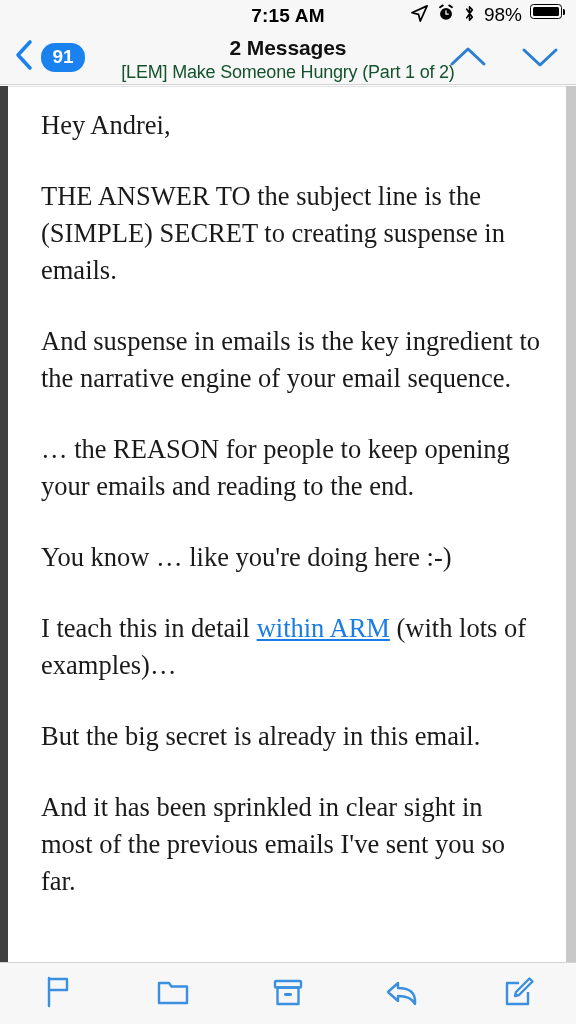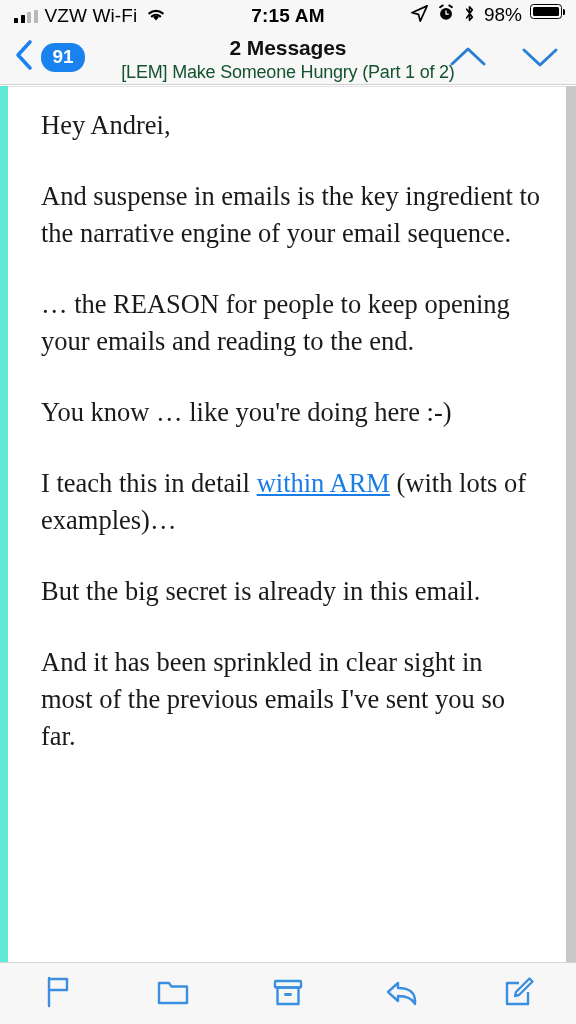--- a/index.html
+++ b/index.html
@@ -54,21 +54,21 @@
   }
   .nav-title-wrap { position:absolute; left:110px; right:110px; top:3px; text-align:center; }
   .nav-title { font-size:21px; font-weight:700; color:#111; line-height:26px; letter-spacing:-.1px; }
   .nav-sub { font-size:18px; color:#14532d; line-height:22px; letter-spacing:-.2px; }
   .nav-arrows { position:absolute; right:14px; top:10px; display:flex; gap:28px; }
   .nav-arrows .chev { width:44px; height:30px; }
 
   
   .content-frame {
     position:absolute; top:86px; left:0; width:576px; bottom:62px;
-    background:#5eead4;
+    background:#404040;
   }
   .content {
     position:absolute; top:0; left:8px; right:10px; bottom:0;
     background:#fff; overflow:hidden;
     border-top:1px solid #e2e2e2;
   }
   .scrollbar-track {
     position:absolute; top:0; right:0; width:10px; height:100%;
     background:#c8c8c8;
   }
@@ -89,36 +89,20 @@
     display:flex; align-items:center;
   }
   .tb-btn { flex:1; display:flex; align-items:center; justify-content:center; height:62px; }
 </style>
 </head>
 <body>
 
 <div id="app">
 
   <div class="statusbar">
-    <div class="sb-left">
-      <span class="bars">
-        <i></i>
-          <i></i>
-          <i></i>
-          <i></i>
-      </span>
-      <span class="carrier">VZW Wi-Fi</span>
-      <span>
-        <svg width="24" height="18" viewBox="0 0 24 18">
-          <path d="M12 15.6l3-3.5a4.6 4.6 0 0 0-6 0z" fill="#000"></path>
-          <path d="M5.3 8.4a10.2 10.2 0 0 1 13.4 0" stroke="#000" stroke-width="2.2" fill="none" stroke-linecap="round"></path>
-          <path d="M7.8 11.3a6.6 6.6 0 0 1 8.4 0" stroke="#000" stroke-width="2.2" fill="none" stroke-linecap="round"></path>
-        </svg>
-      </span>
-    </div>
     <div class="sb-center">7:15 AM</div>
     <div class="sb-right">
       <span>
         <svg width="19" height="19" viewBox="0 0 20 20">
           <path d="M18 2L2 9.2l7 1.8 1.8 7z" fill="none" stroke="#000" stroke-width="1.8" stroke-linejoin="round"></path>
         </svg>
       </span>
       <span>
         <svg width="18" height="18" viewBox="0 0 20 20">
           <circle cx="10" cy="11" r="6.6" fill="#000"></circle>
@@ -164,20 +148,21 @@
           <path d="M6 8l16 15L38 8" fill="none" stroke="#2a7fd4" stroke-width="3" stroke-linecap="round" stroke-linejoin="round"></path>
         </svg>
       </span>
     </div>
   </div>
 
   <div class="content-frame">
     <div class="content">
       <div class="body-text">
         <p>Hey Andrei,</p>
+        <p>THE ANSWER TO the subject line is the (SIMPLE) SECRET to creating suspense in emails.</p>
         <p class="b">And suspense in emails is the key ingredient to the narrative engine of your email sequence.</p>
         <p>… the REASON for people to keep opening your emails and reading to the end.</p>
         <p>You know … like you're doing here :-)</p>
         <p>
           <span>I teach this in detail </span><a class="link" href="#">within ARM</a><span> (with lots of examples)…</span>
         </p>
         <p>But the big secret is already in this email.</p>
         <p>And it has been sprinkled in clear sight in most of the previous emails I've sent you so far.</p>
 
       </div>

